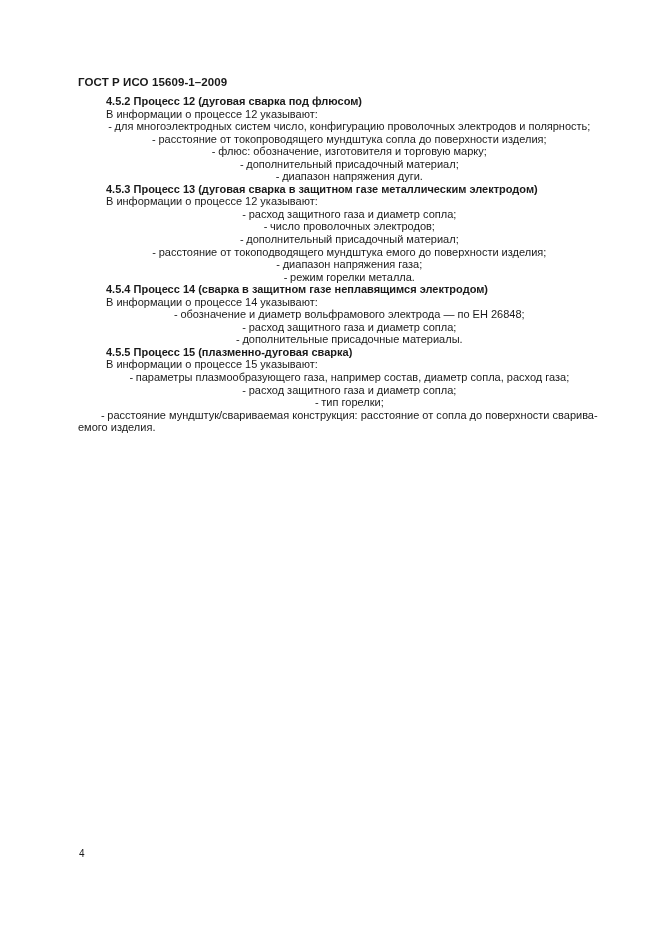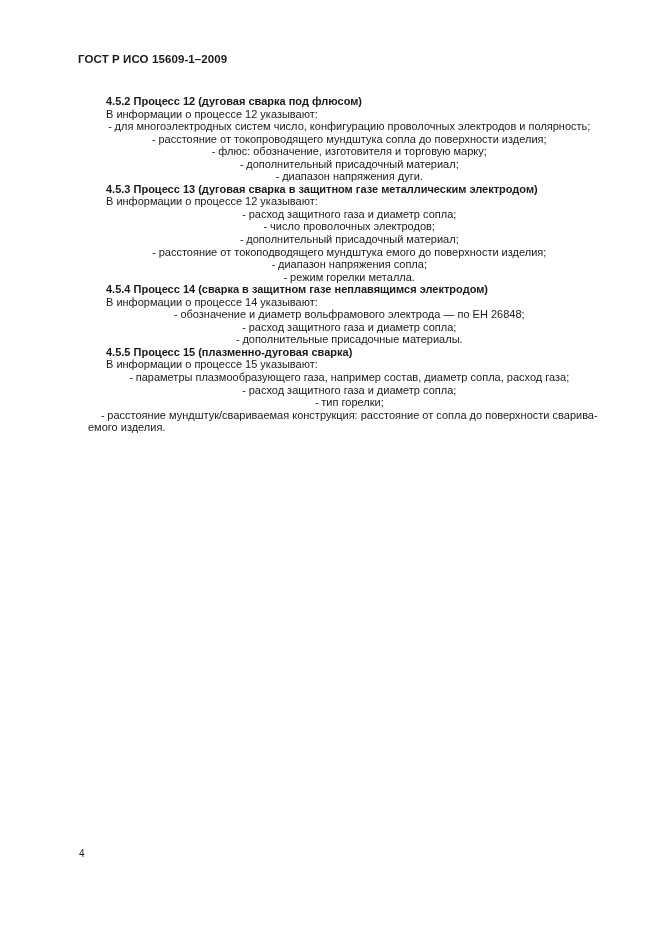--- a/index.html
+++ b/index.html
@@ -1,33 +1,33 @@
 <!DOCTYPE html>
 <html><head>
 <meta charset="utf-8">
 <style>
   html, body { margin: 0; padding: 0; }
   body {
     width: 661px; height: 936px; background: #ffffff; position: relative;
     font-family: "Liberation Sans", sans-serif; color: #1a1a1a; overflow: hidden;
   }
   .header {
-    position: absolute; left: 78px; top: 53px;
+    position: absolute; left: 78px; top: 76px;
     font-size: 11.5px; font-weight: bold; letter-spacing: 0.1px;
   }
   .content {
     position: absolute; left: 78px; top: 95px; width: 540px;
     font-size: 11px; line-height: 12.55px;
   }
   .line { white-space: nowrap; }
   .heading { font-weight: bold; padding-left: 28px; }
   .intro { padding-left: 28px; }
   .item { padding-left: 0; text-align: center; }
   .item .dash { display: inline-block; width: 9px; }
-  .cont { padding-left: 0; margin-left: 10px; }
+  .cont { padding-left: 0; }
   .page-number {
     position: absolute; left: 79px; top: 848px; font-size: 10px;
   }
 </style>
 </head>
 <body>
 
 <div class="header">ГОСТ Р ИСО 15609-1–2009</div>
 
 <div class="content">
@@ -39,21 +39,21 @@
   <div class="line item"><span class="dash">-</span><span>флюс: обозначение, изготовителя и торговую марку;</span></div>
   <div class="line item"><span class="dash">-</span><span>дополнительный присадочный материал;</span></div>
   <div class="line item"><span class="dash">-</span><span>диапазон напряжения дуги.</span></div>
 
   <div class="line heading">4.5.3  Процесс 13 (дуговая сварка в защитном газе металлическим электродом)</div>
   <div class="line intro">В информации о процессе 12 указывают:</div>
   <div class="line item"><span class="dash">-</span><span>расход защитного газа и диаметр сопла;</span></div>
   <div class="line item"><span class="dash">-</span><span>число проволочных электродов;</span></div>
   <div class="line item"><span class="dash">-</span><span>дополнительный присадочный материал;</span></div>
   <div class="line item"><span class="dash">-</span><span>расстояние от токоподводящего мундштука емого до поверхности изделия;</span></div>
-  <div class="line item"><span class="dash">-</span><span>диапазон напряжения сопла;</span></div>
+  <div class="line item"><span class="dash">-</span><span>диапазон напряжения газа;</span></div>
   <div class="line item"><span class="dash">-</span><span>режим горелки металла.</span></div>
 
   <div class="line heading">4.5.4  Процесс 14 (сварка в защитном газе неплавящимся электродом)</div>
   <div class="line intro">В информации о процессе 14 указывают:</div>
   <div class="line item"><span class="dash">-</span><span>обозначение и диаметр вольфрамового электрода — по ЕН 26848;</span></div>
   <div class="line item"><span class="dash">-</span><span>расход защитного газа и диаметр сопла;</span></div>
   <div class="line item"><span class="dash">-</span><span>дополнительные присадочные материалы.</span></div>
 
   <div class="line heading">4.5.5  Процесс 15 (плазменно-дуговая сварка)</div>
   <div class="line intro">В информации о процессе 15 указывают:</div>

